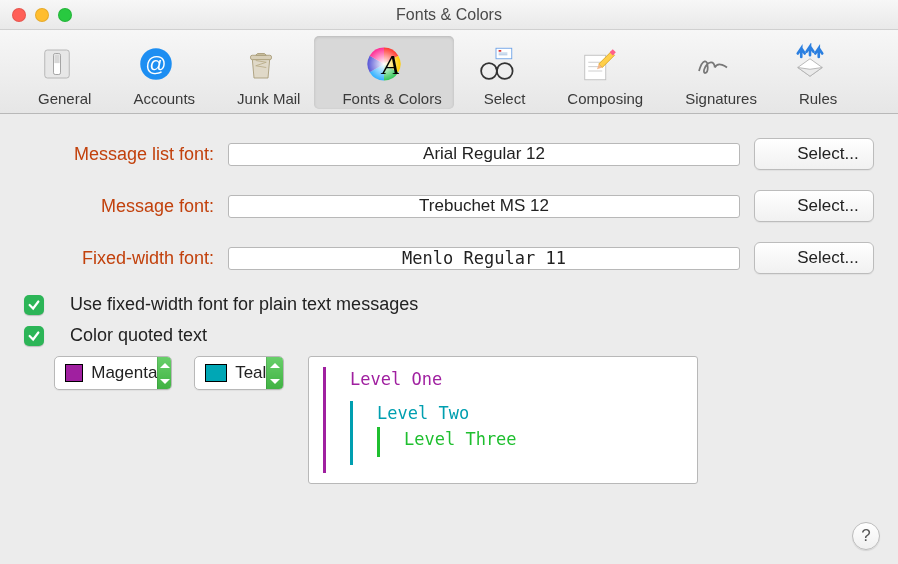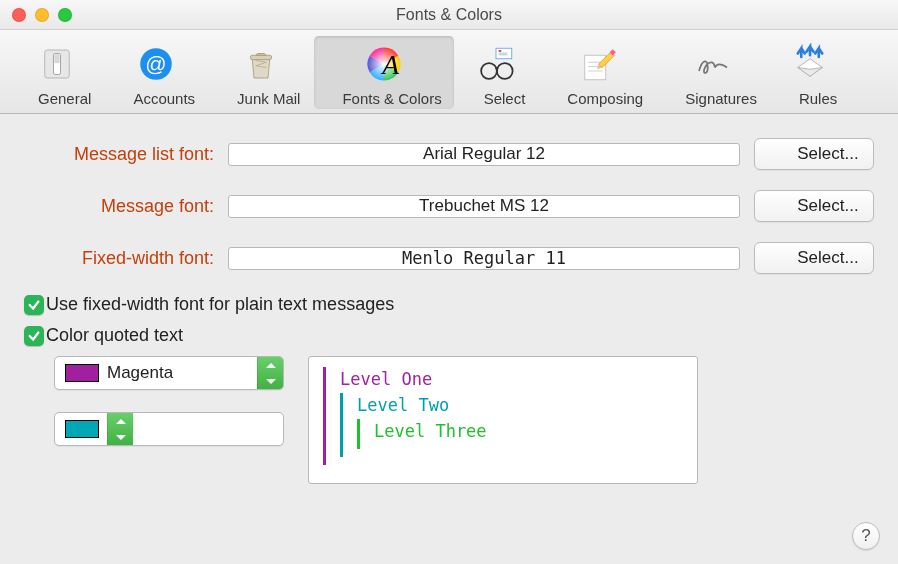--- a/index.html
+++ b/index.html
@@ -110,21 +110,21 @@
     font-size: 17px;
     color: #222;
     cursor: default;
     display: flex; align-items: center; justify-content: center;
     box-shadow: 0 1px 1px rgba(0,0,0,.05);
     padding-left: 28px;
   }
   .check-row {
     display: flex;
     align-items: center;
-    gap: 2px;
+    gap: 26px;
     margin: 10px 0 10px 0;
     font-size: 18px;
   }
   .checkbox {
     width: 20px; height: 20px;
     border-radius: 5px;
     background: #2cb557;
     display: flex; align-items: center; justify-content: center;
     color: #fff;
     font-size: 14px;
@@ -133,21 +133,21 @@
   .checkbox svg { width: 14px; height: 14px; }
   .quote-area {
     display: flex;
     gap: 24px;
     margin-top: 10px;
     margin-left: 30px;
     align-items: flex-start;
   }
   .color-col {
     display: flex;
-    flex-direction: column;
+    flex-direction: row;
     gap: 22px;
     width: 230px;
   }
   .color-sel {
     height: 34px;
     display: flex;
     align-items: center;
     background: #fff;
     border: 1px solid #b8b8b8;
     border-radius: 5px;
@@ -177,25 +177,25 @@
     background: #fff;
     border: 1px solid #b8b8b8;
     border-radius: 3px;
     padding: 10px 14px;
     font-family: Menlo, Consolas, monospace;
     font-size: 17px;
     position: relative;
   }
   .lvl {
     border-left: 3px solid;
-    padding: 2px 0 8px 14px;
+    padding: 2px 0 8px 24px;
     margin-left: 0;
   }
   .lvl1 { border-color: #a020a0; color: #a020a0; }
-  .lvl2 { border-color: #009fb0; color: #009fb0; margin-top: 4px; }
+  .lvl2 { border-color: #009fb0; color: #009fb0; margin-top: 12px; }
   .lvl3 { border-color: #1fbf2f; color: #1fbf2f; margin-top: 4px; }
   .help {
     position: absolute;
     right: 18px;
     bottom: 14px;
     width: 28px; height: 28px;
     border-radius: 14px;
     background: linear-gradient(#ffffff,#f0f0f0);
     border: 1px solid #bcbcbc;
     display: flex; align-items: center; justify-content: center;
@@ -384,20 +384,21 @@
           <div>
               <svg viewBox="0 0 12 8">
                 <path d="M1 1 L6 6 L11 1 Z"></path>
               </svg>
             </div>
         </div>
       </div>
 
       <div class="color-sel">
         <div class="swatch" style="background:#00a7b5"></div>
+        <div class="name">Teal</div>
         <div class="stepper">
           <div>
               <svg viewBox="0 0 12 8">
                 <path d="M1 7 L6 2 L11 7 Z"></path>
               </svg>
             </div>
           <div>
               <svg viewBox="0 0 12 8">
                 <path d="M1 1 L6 6 L11 1 Z"></path>
               </svg>

